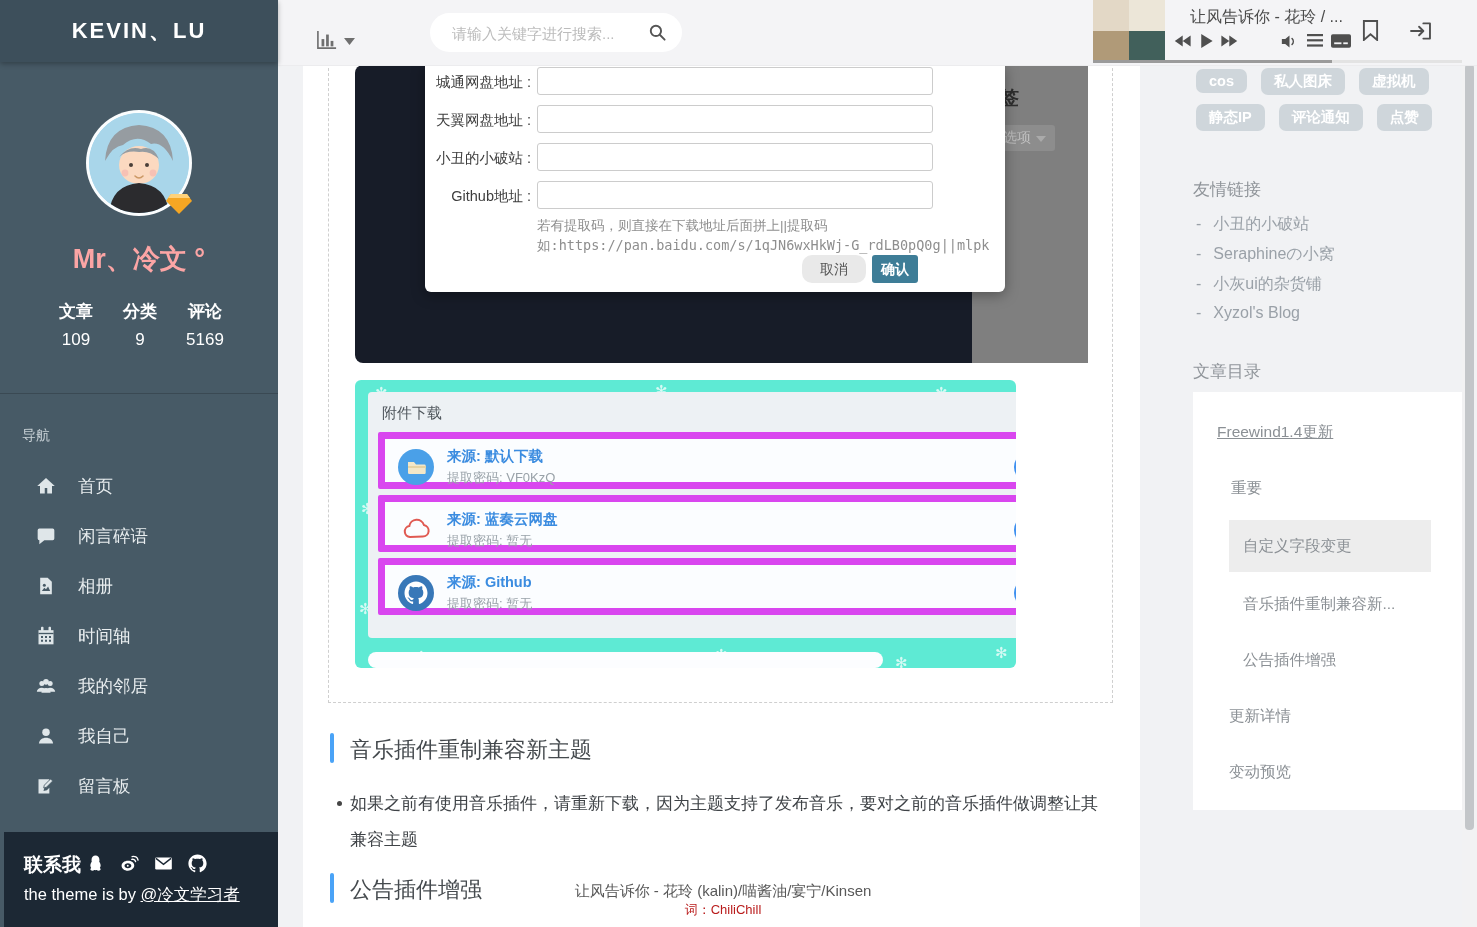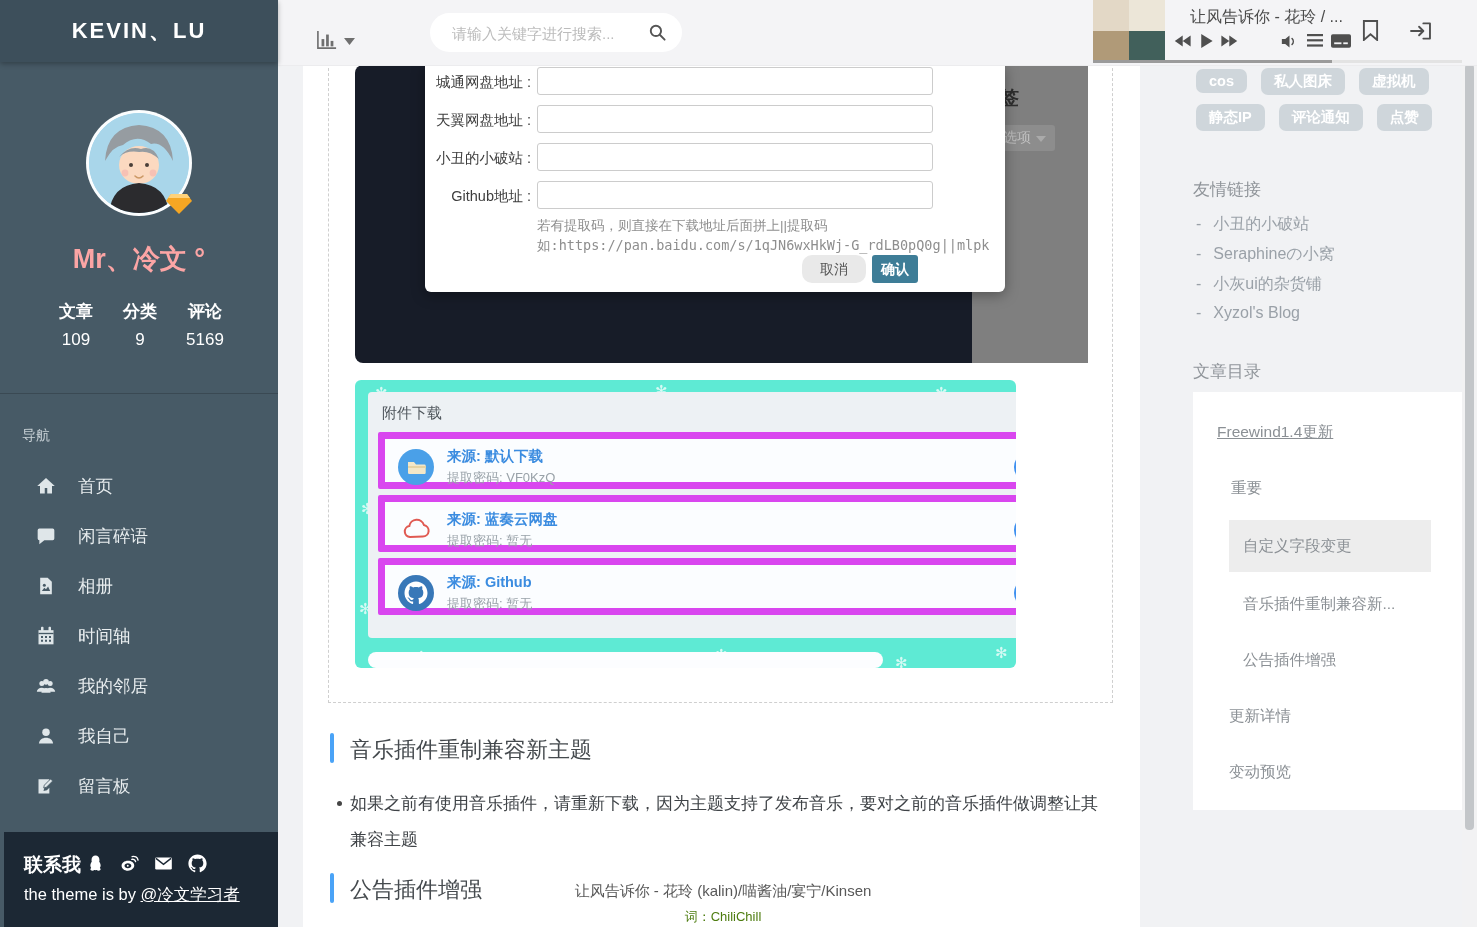--- a/index.html
+++ b/index.html
@@ -78,21 +78,21 @@
   .adl{position:absolute;right:13px;top:13px;width:30px;height:30px;border-radius:50%;background:#3e90f0;cursor:pointer;}
   .adl svg{position:absolute;left:5px;top:5px;color:#fff;}
   .partial-bar{left:13px;top:272px;width:515px;height:16px;background:#fcfdff;border-radius:8px;}
 
   .h2bar{left:27px;width:4px;height:30px;background:#4aa3f7;border-radius:2px;}
   .h2text{left:47px;font-size:22px;color:#454a4e;}
   .bullet-dot{left:34px;width:5px;height:5px;border-radius:50%;background:#454545;}
   .bullet-text{left:47px;width:762px;font-size:17px;color:#3f4347;line-height:36px;}
   .lyrics{left:50px;width:740px;text-align:center;}
   .lyr1{font-size:15px;color:#585858;}
-  .lyr2{font-size:13px;color:#4d7c0f;margin-top:7px;}
+  .lyr2{font-size:13px;color:#b91c1c;}
 
   
   .tags{left:1196px;top:68px;width:250px;}
   .tag{display:inline-block;background:#cfd6db;color:#fff;font-weight:bold;font-size:14.5px;
        padding:4px 13px;border-radius:7px;margin:0 14px 9px 0;cursor:pointer;}
   .rtitle{font-size:17px;color:#90959a;}
   .flink{font-size:16px;color:#9aa1a8;margin-bottom:9px;cursor:pointer;}
   .flink::before{content:"-";margin-right:12px;}
   .toc-card{left:1193px;top:392px;width:270px;height:418px;background:#fff;}
   .toc-item{position:absolute;font-size:15.5px;color:#8b9095;cursor:pointer;white-space:nowrap;}

